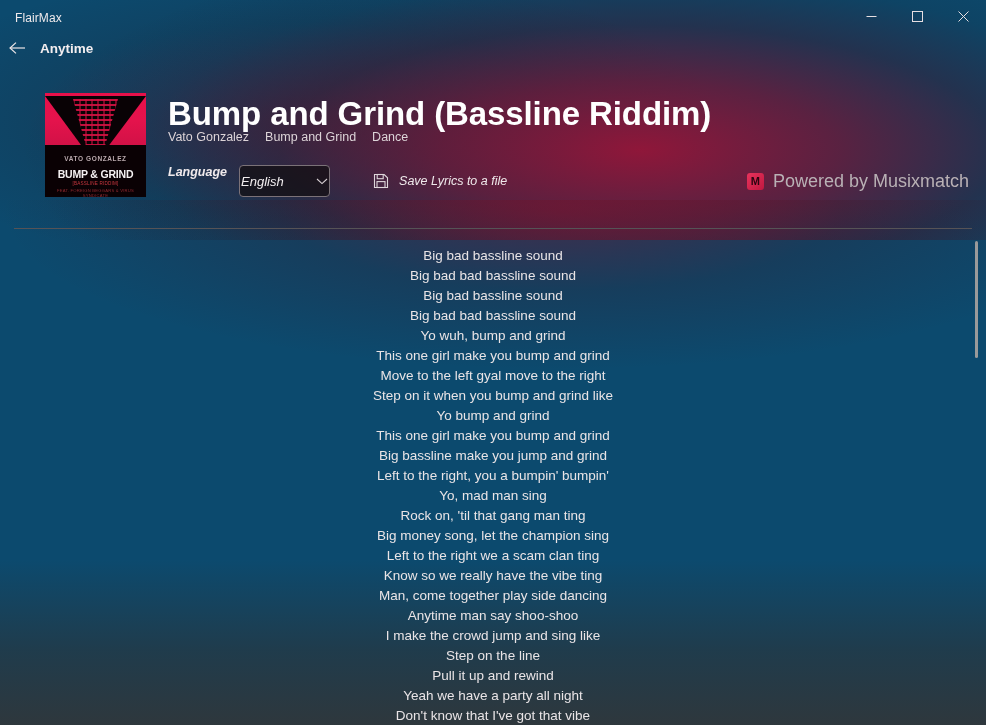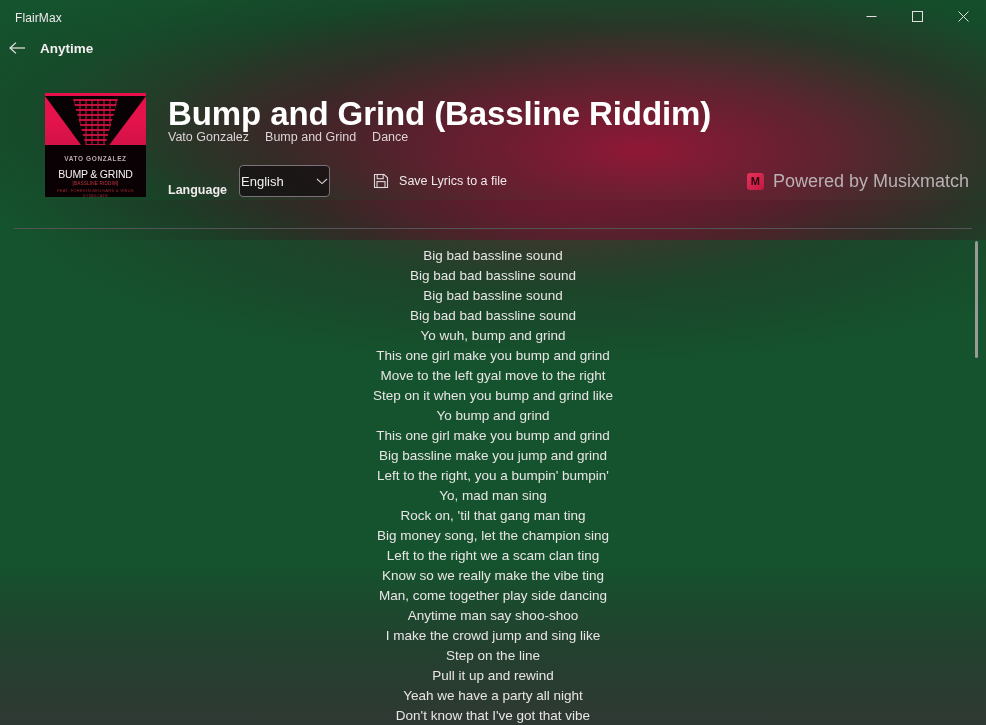--- a/index.html
+++ b/index.html
@@ -7,21 +7,21 @@
     width: 986px; height: 725px;
     overflow: hidden;
     background: #151515;
     font-family: "Liberation Sans", sans-serif;
   }
 
   #app {
     position: relative;
     width: 986px; height: 725px;
     overflow: hidden;
-    background: #14532d;
+    background: #0c4a6e;
   }
 
   
   #glow {
     position: absolute;
     left: 0; top: 0;
     width: 986px; height: 240px;
     background:
       radial-gradient(ellipse 620px 215px at 640px 150px, rgba(150,20,55,0.95) 0%, rgba(120,18,48,0.72) 32%, rgba(70,14,32,0.40) 58%, rgba(30,12,18,0.10) 80%, rgba(20,20,20,0) 100%),
       radial-gradient(ellipse 420px 150px at 300px 120px, rgba(96,18,42,0.45) 0%, rgba(40,14,22,0.12) 65%, rgba(20,20,20,0) 100%);
@@ -122,21 +122,21 @@
     background: #0a0104;
   }
   #cover .ct-artist {
     position: absolute; left: 0; top: 62px; width: 101px;
     text-align: center; font-size: 6.5px; letter-spacing: .6px;
     color: #b9a9ad; font-weight: bold;
   }
   #cover .ct-title {
     position: absolute; left: 0; top: 75px; width: 101px;
     text-align: center; font-size: 10.5px; letter-spacing: -.2px;
-    color: #f6f2f3; font-weight: normal;
+    color: #f6f2f3; font-weight: bold;
   }
   #cover .ct-sub {
     position: absolute; left: 0; top: 88px; width: 101px;
     text-align: center; font-size: 4.6px; letter-spacing: .2px;
     color: #c8383f;
   }
   #cover .ct-sub2 {
     position: absolute; left: 0; top: 95px; width: 101px;
     text-align: center; font-size: 4.2px; letter-spacing: .2px;
     color: #8f2a30;
@@ -149,21 +149,21 @@
   }
   #song-meta {
     position: absolute; left: 168px; top: 55px;
     display: flex; gap: 16px;
     font-size: 12.5px; color: #ddd4d8;
   }
   .meta-item { white-space: nowrap; }
 
   #controls {
     position: absolute; left: 168px; top: 90px;
-    display: flex; align-items: flex-end;
+    display: flex; align-items: flex-start; font-style: italic;
   }
   #lang-label {
     font-size: 12.5px; color: #f0eaec; font-weight: bold;
     margin-right: 12px; white-space: nowrap;
   }
   #lang-select {
     width: 91px; height: 32px;
     border: 1px solid #7b7278;
     border-radius: 4px;
     background: rgba(18,14,16,0.72);
@@ -333,21 +333,21 @@
       <div class="lyric-line">Move to the left gyal move to the right</div>
       <div class="lyric-line">Step on it when you bump and grind like</div>
       <div class="lyric-line">Yo bump and grind</div>
       <div class="lyric-line">This one girl make you bump and grind</div>
       <div class="lyric-line">Big bassline make you jump and grind</div>
       <div class="lyric-line">Left to the right, you a bumpin' bumpin'</div>
       <div class="lyric-line">Yo, mad man sing</div>
       <div class="lyric-line">Rock on, 'til that gang man ting</div>
       <div class="lyric-line">Big money song, let the champion sing</div>
       <div class="lyric-line">Left to the right we a scam clan ting</div>
-      <div class="lyric-line">Know so we really make the vibe ting</div>
+      <div class="lyric-line">Know so we really have the vibe ting</div>
       <div class="lyric-line">Man, come together play side dancing</div>
       <div class="lyric-line">Anytime man say shoo-shoo</div>
       <div class="lyric-line">I make the crowd jump and sing like</div>
       <div class="lyric-line">Step on the line</div>
       <div class="lyric-line">Pull it up and rewind</div>
       <div class="lyric-line">Yeah we have a party all night</div>
       <div class="lyric-line">Don't know that I've got that vibe</div>
     </div>
 
   <div id="scrollbar-track">

